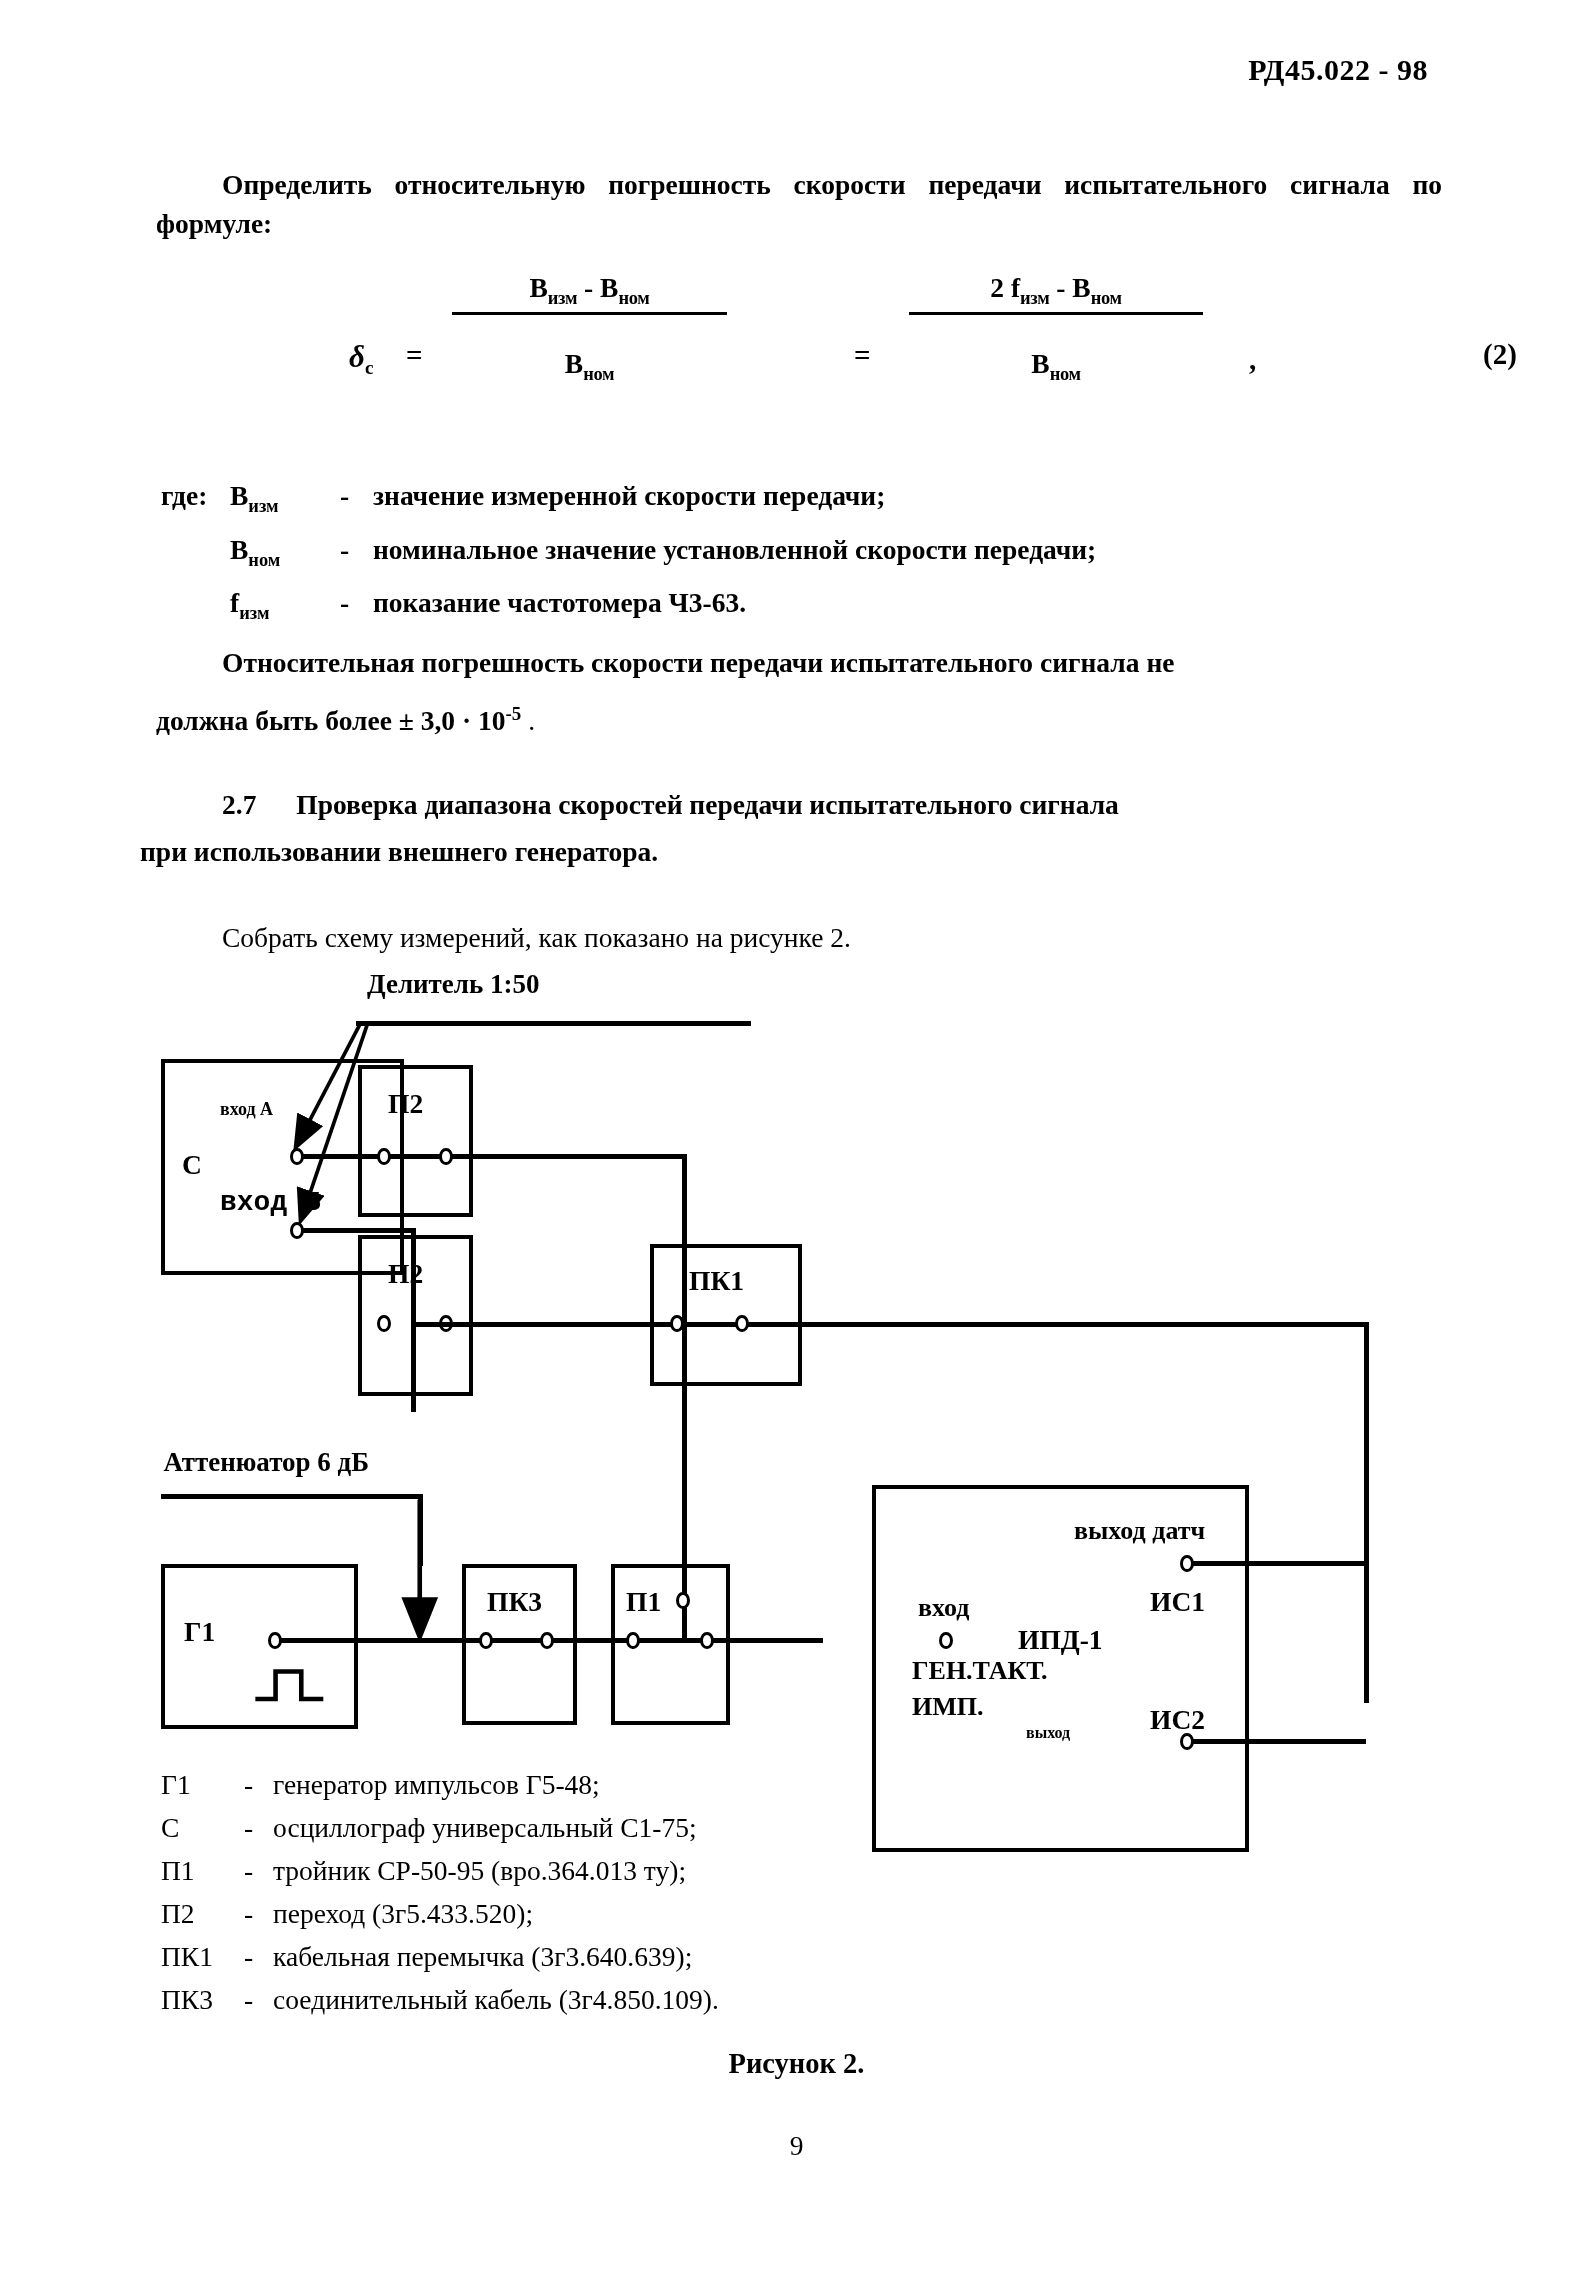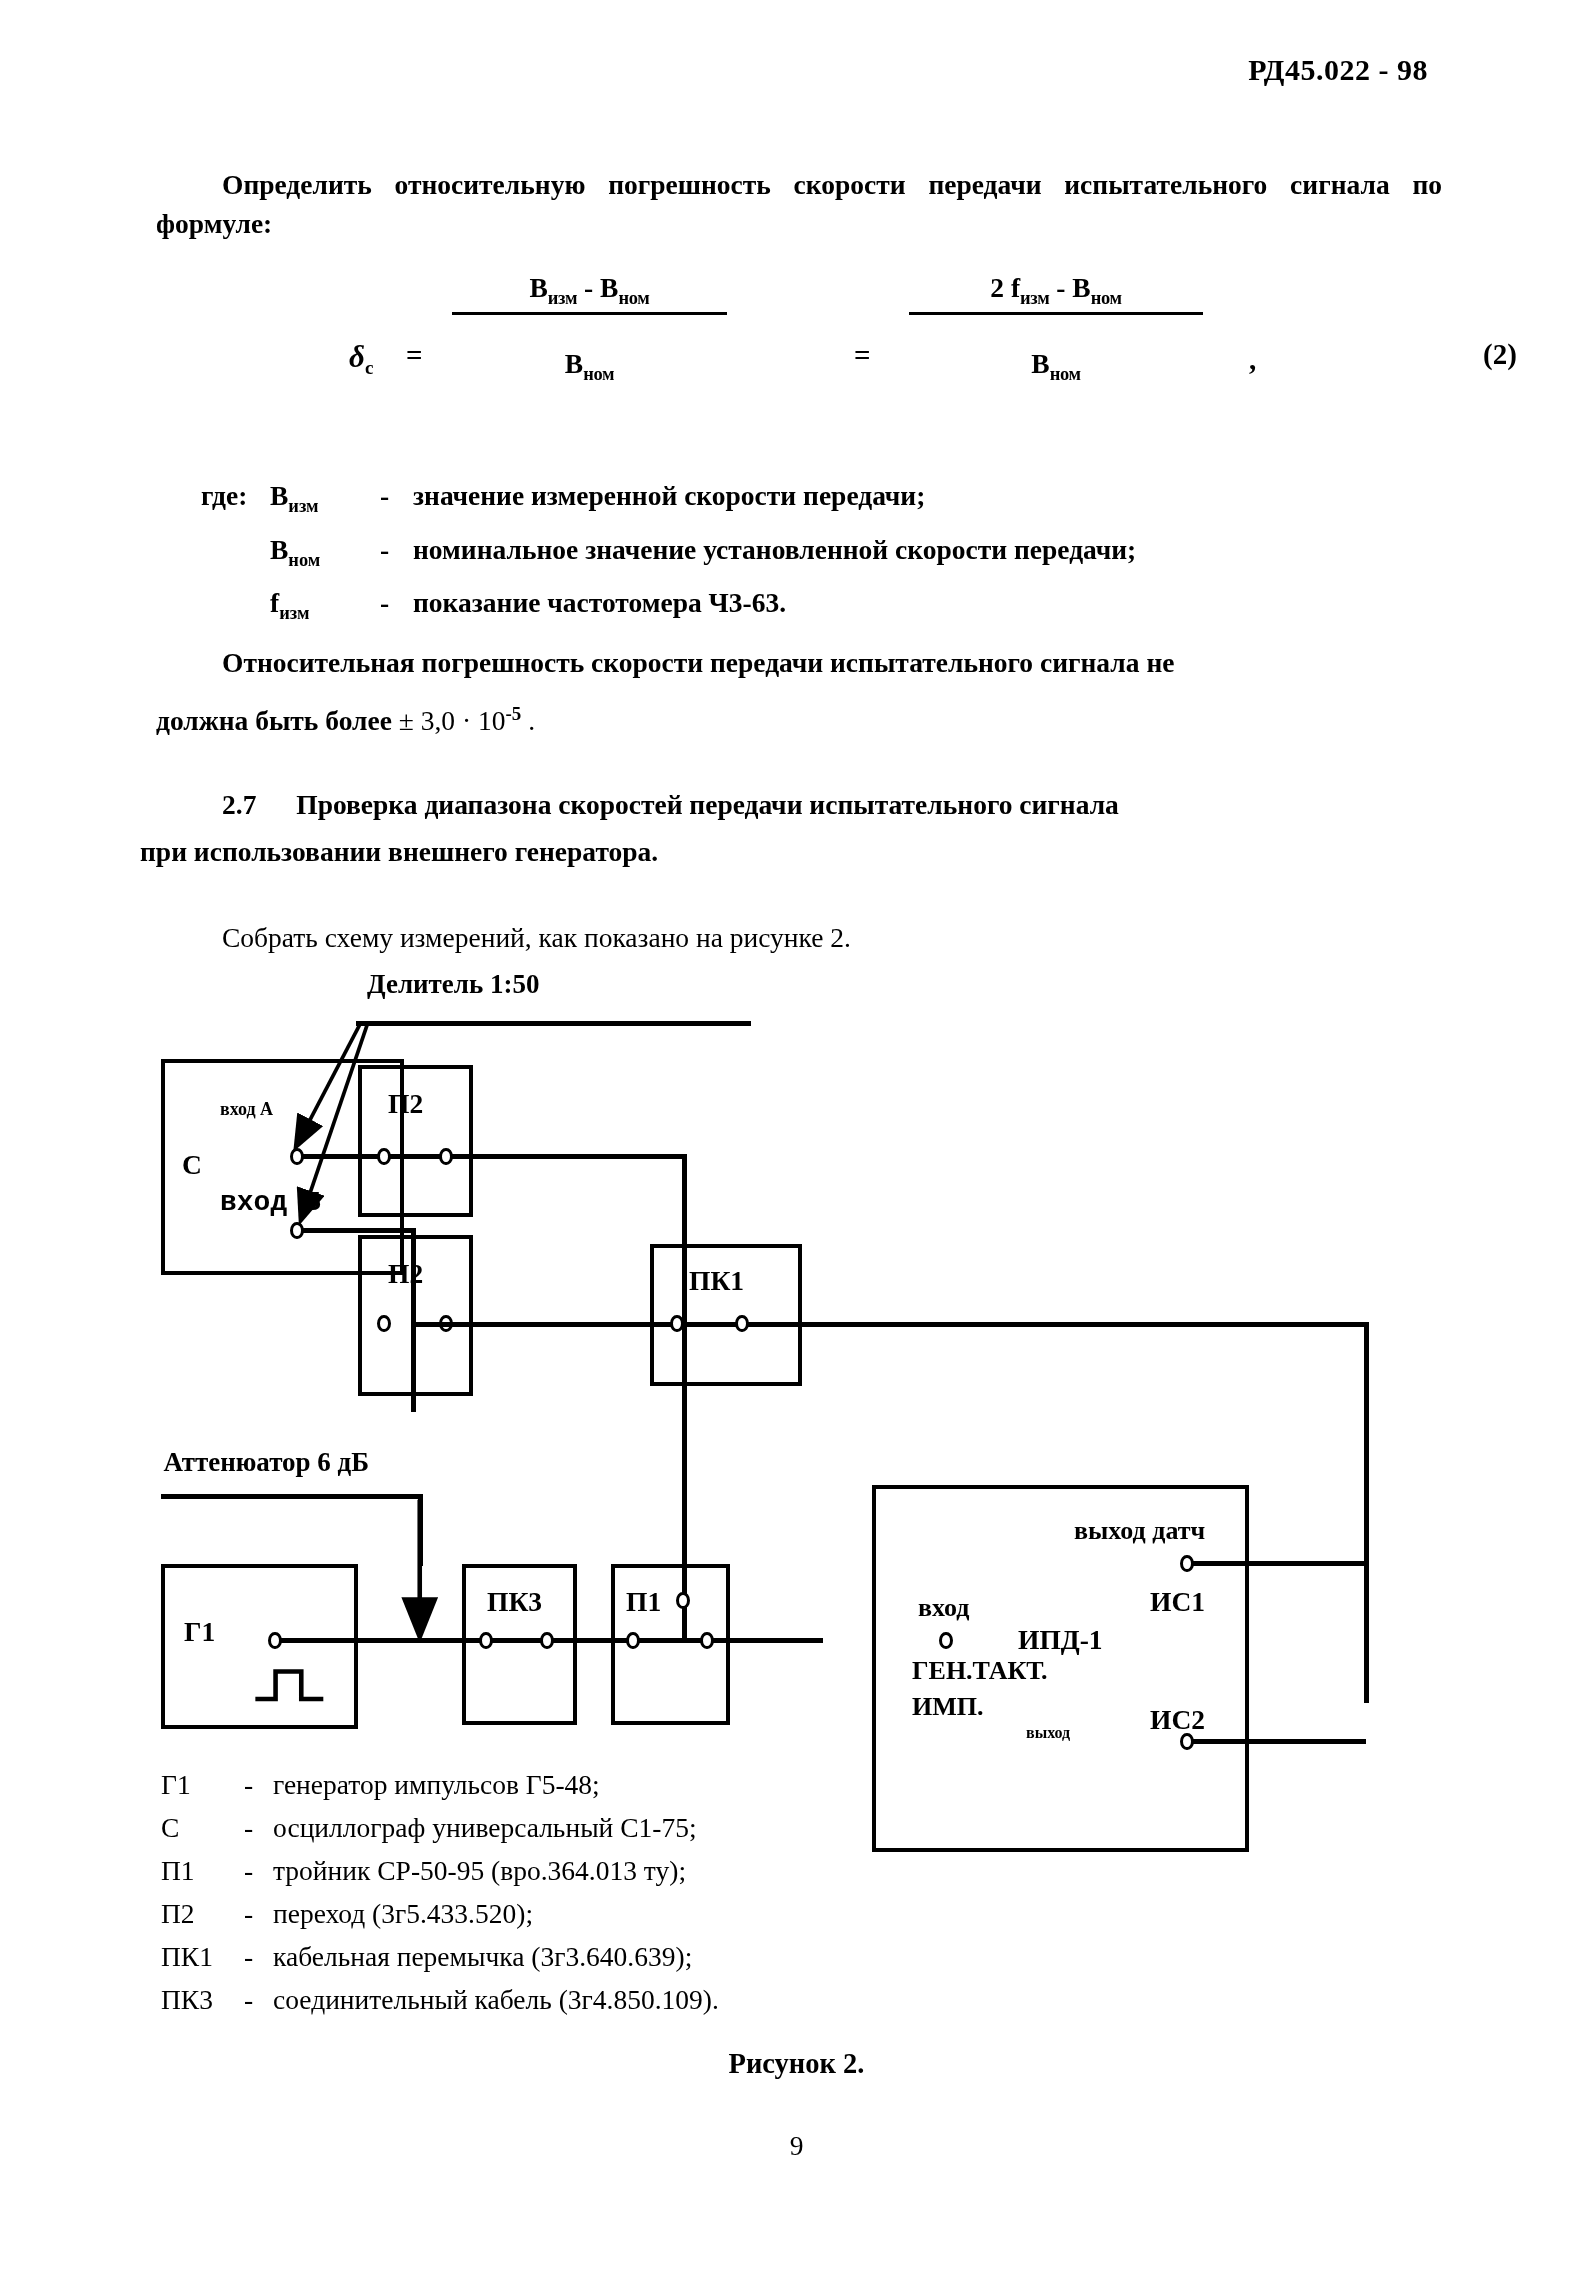--- a/index.html
+++ b/index.html
@@ -93,21 +93,21 @@
   
   .where {
     position: absolute;
     left: 161px;
     top: 474px;
     font-size: 27.5px;
     font-weight: 700;
     line-height: 44px;
   }
   .where-row { display: flex; align-items: baseline; }
-  .where-lbl { display: inline-block; width: 69px; flex: 0 0 auto; margin-left: 40px; }
+  .where-lbl { display: inline-block; width: 69px; flex: 0 0 auto; }
   .where-sym { display: inline-block; width: 110px; flex: 0 0 auto; }
   .where-sym sub { font-size: 18.4px; }
   .where-dash { display: inline-block; width: 33px; flex: 0 0 auto; }
 
   
   .pow { font-size: 19px; vertical-align: super; }
 
   
   .figure {
     position: absolute;
@@ -257,21 +257,21 @@
       <span class="where-dash">-</span>
       <span>показание частотомера Ч3-63.</span>
     </div>
   </div>
 
   <div class="para" style="left:156px; top:643px; width:1286px;">
     <span class="indent"></span><span>Относительная погрешность скорости передачи испытательного сигнала не</span>
   </div>
   <div class="para" style="left:156px; top:694px; width:1286px;">
     <span>должна быть более</span>
-    <span style="font-weight:400;">± 3,0 · 10</span><span class="pow">-5</span>
+    <span style="font-weight:700;">± 3,0 · 10</span><span class="pow">-5</span>
     <span style="font-weight:400;">.</span>
   </div>
 
   <div class="para" style="left:156px; top:785px; width:1286px;">
     <span class="indent"></span><span>2.7</span>
     <span style="display:inline-block;width:33px;"></span><span>Проверка диапазона скоростей передачи испытательного сигнала</span>
   </div>
   <div class="para" style="left:140px; top:832px; width:1286px;">
     <span>при использовании внешнего генератора.</span>
   </div>

